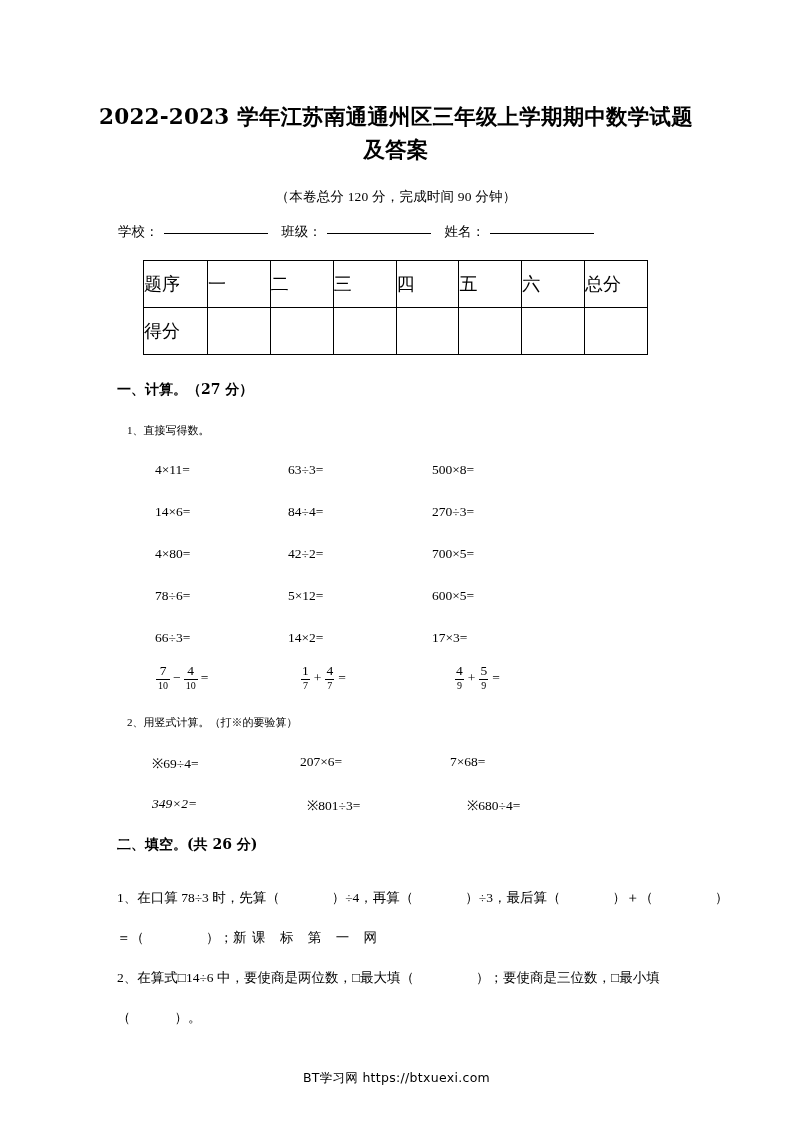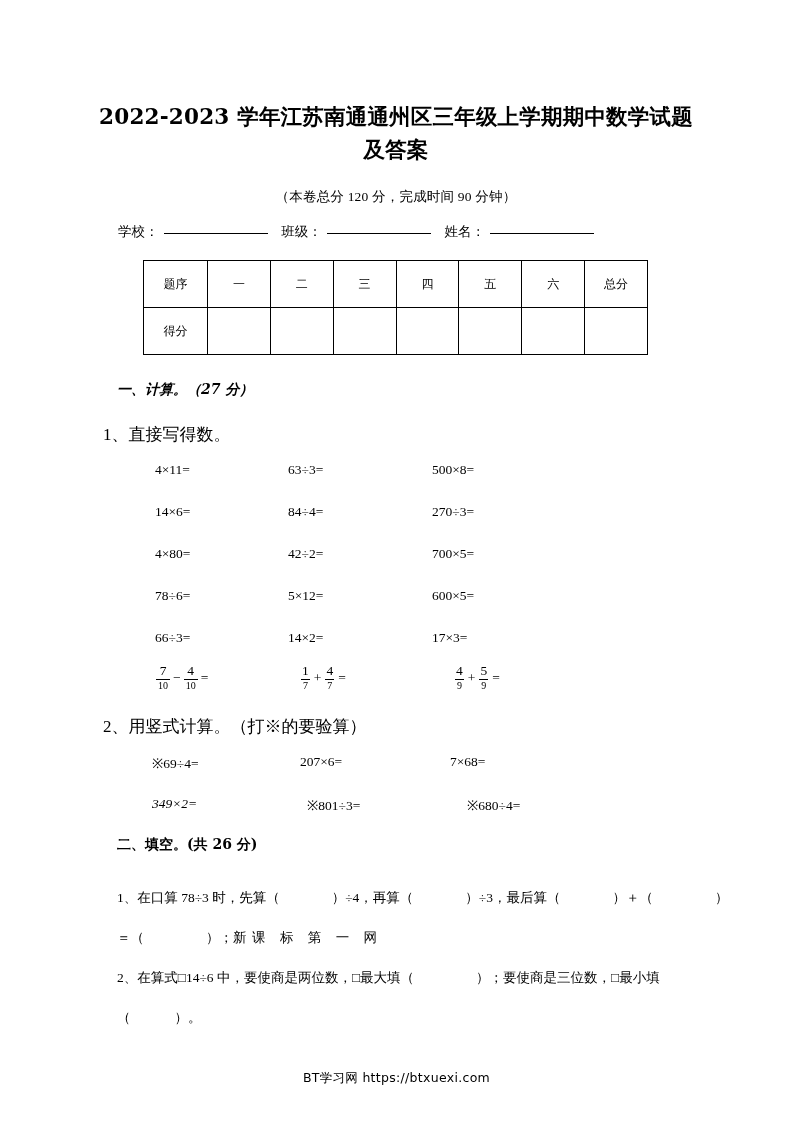--- a/index.html
+++ b/index.html
@@ -71,45 +71,44 @@
   .score-table {
     position: absolute;
     left: 143px;
     top: 260px;
     width: 505px;
     border-collapse: collapse;
     table-layout: fixed;
   }
   .score-table td {
     border: 1px solid #000;
-    font-size: 12px;
-    text-align: center;
+    font-size: 18px;
     vertical-align: middle;
     height: 46px;
     padding: 0;
   }
   .score-table td.first-col { width: 63px; }
 
   
   .sec-head {
     position: absolute;
     left: 117px;
     font-weight: bold;
     font-size: 14px;
     white-space: nowrap;
     font-family: "DejaVu Serif", "Liberation Serif", serif;
   }
-  #sec1-head { top: 381px; font-style: italic; }
+  #sec1-head { top: 381px; }
   #sec2-head { top: 836px; }
 
   
   .sub-q {
     position: absolute;
-    left: 103px;
-    font-size: 17px;
+    left: 127px;
+    font-size: 11px;
     white-space: nowrap;
   }
   #q1-1 { top: 423px; }
   #q1-2 { top: 715px; }
 
   
   .calc-grid {
     position: absolute;
     left: 155px;
     top: 462px;

